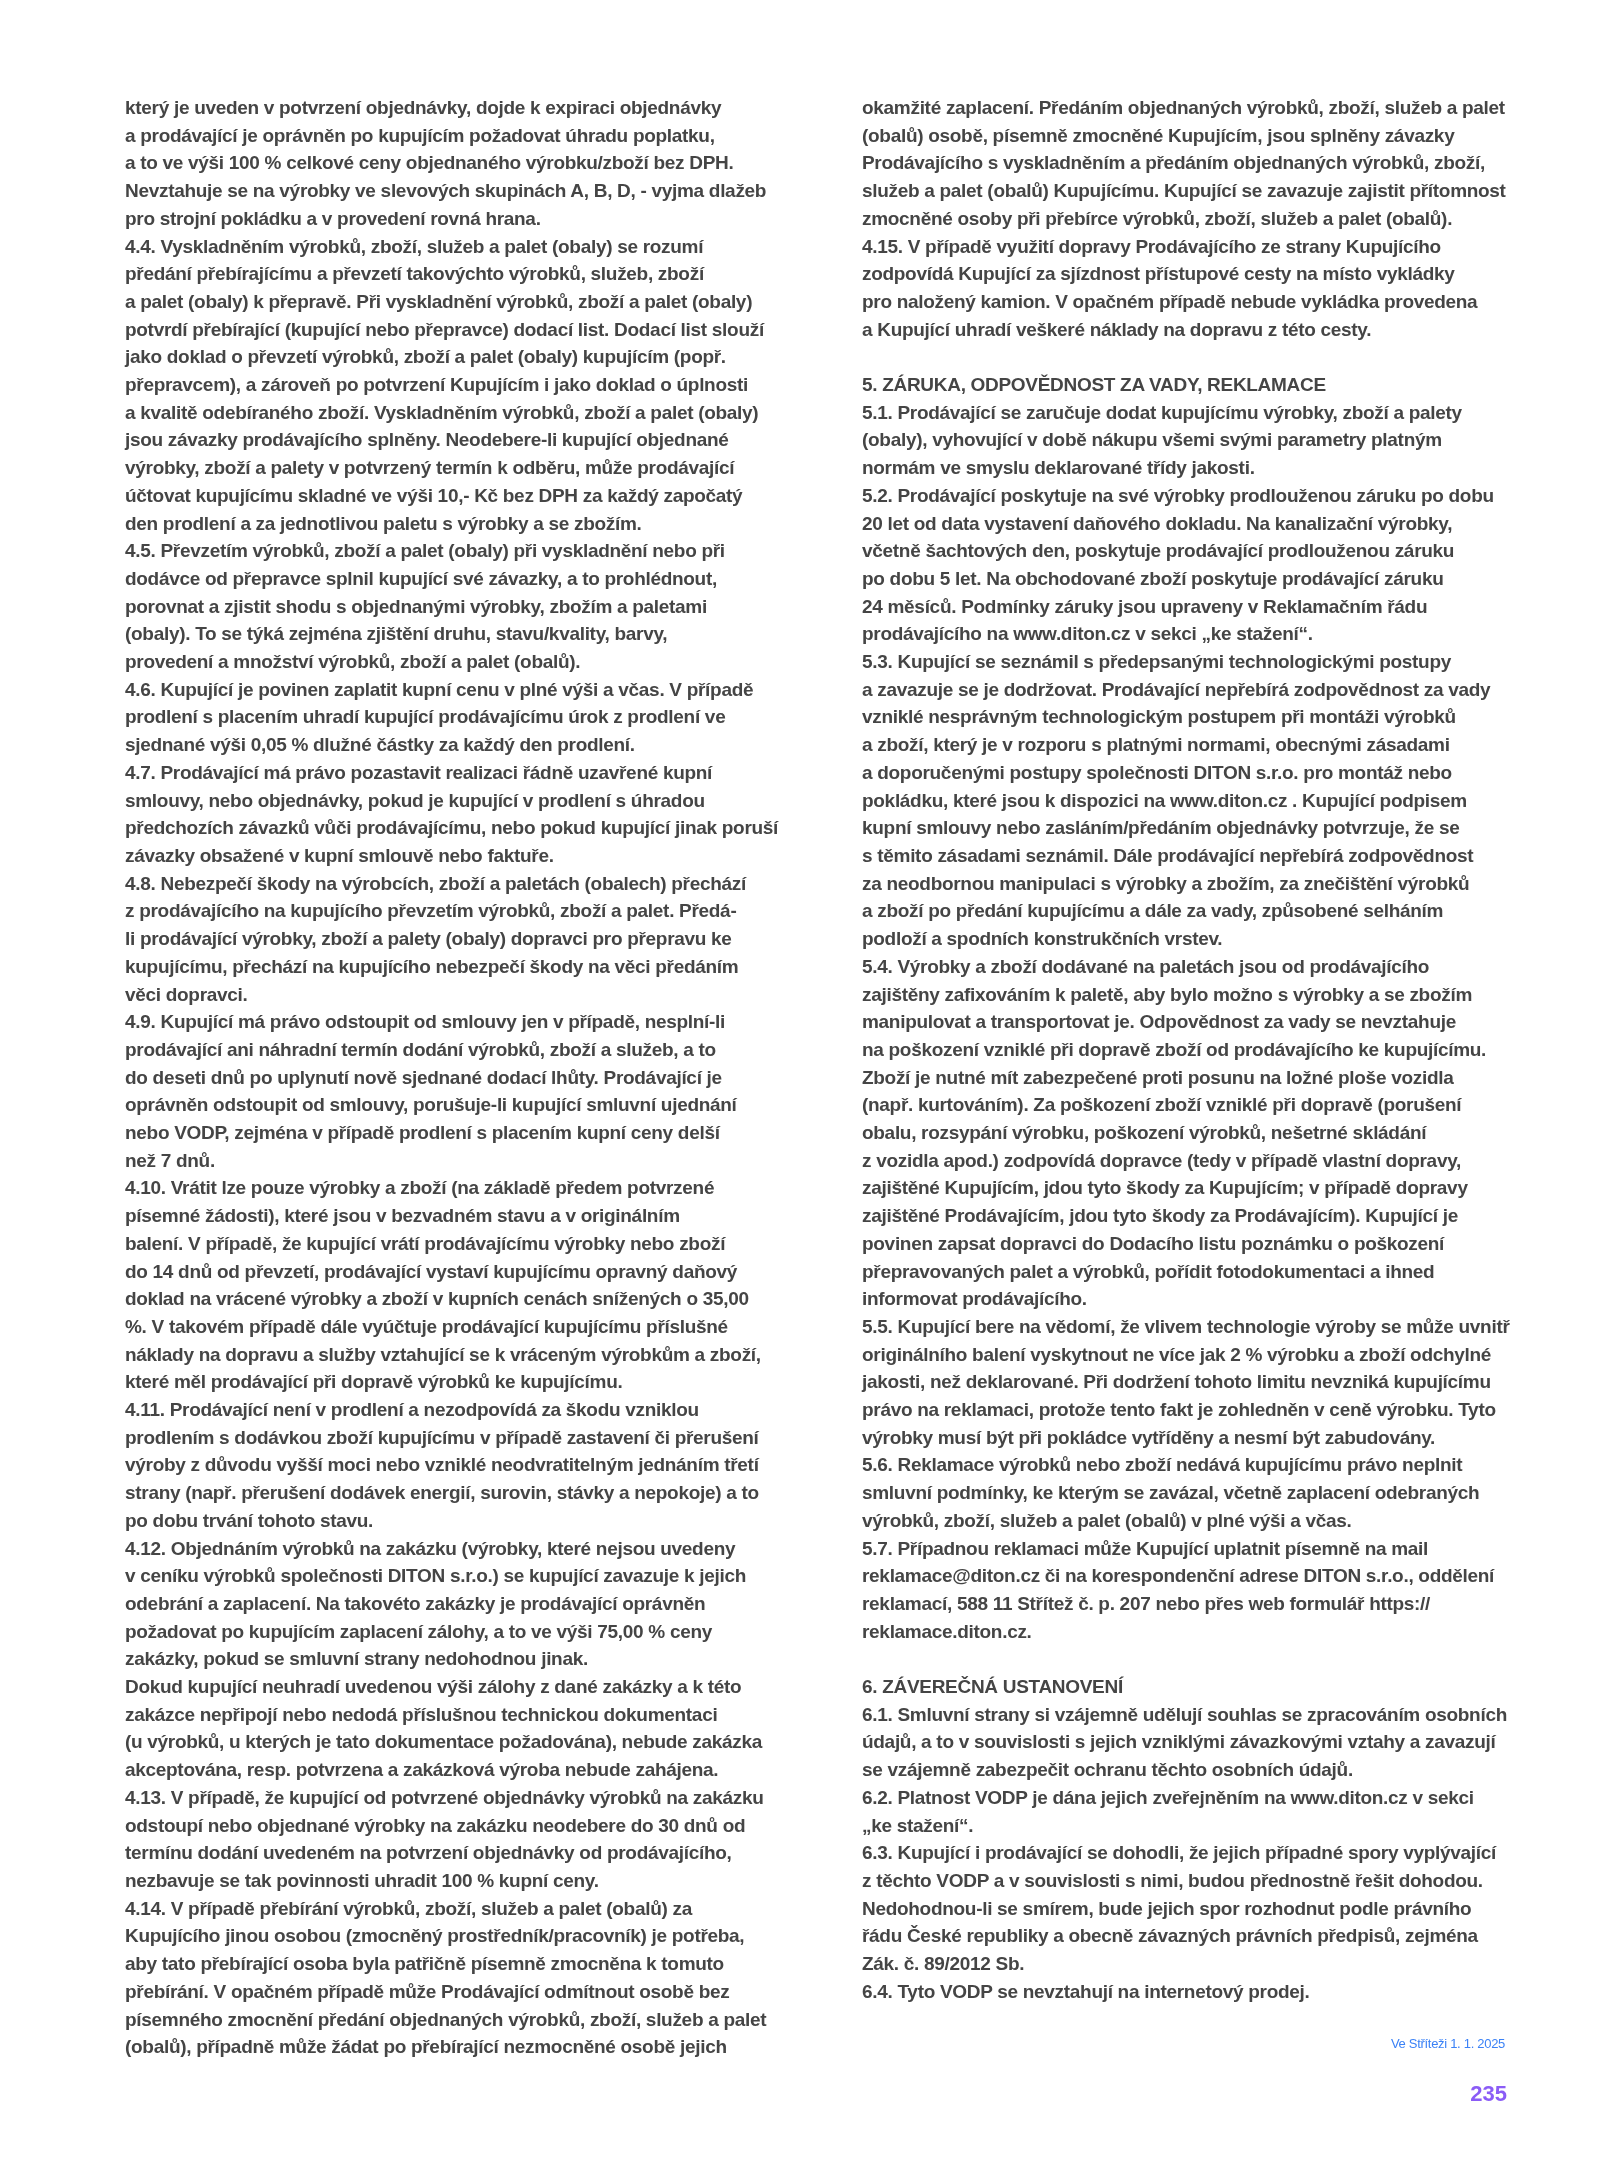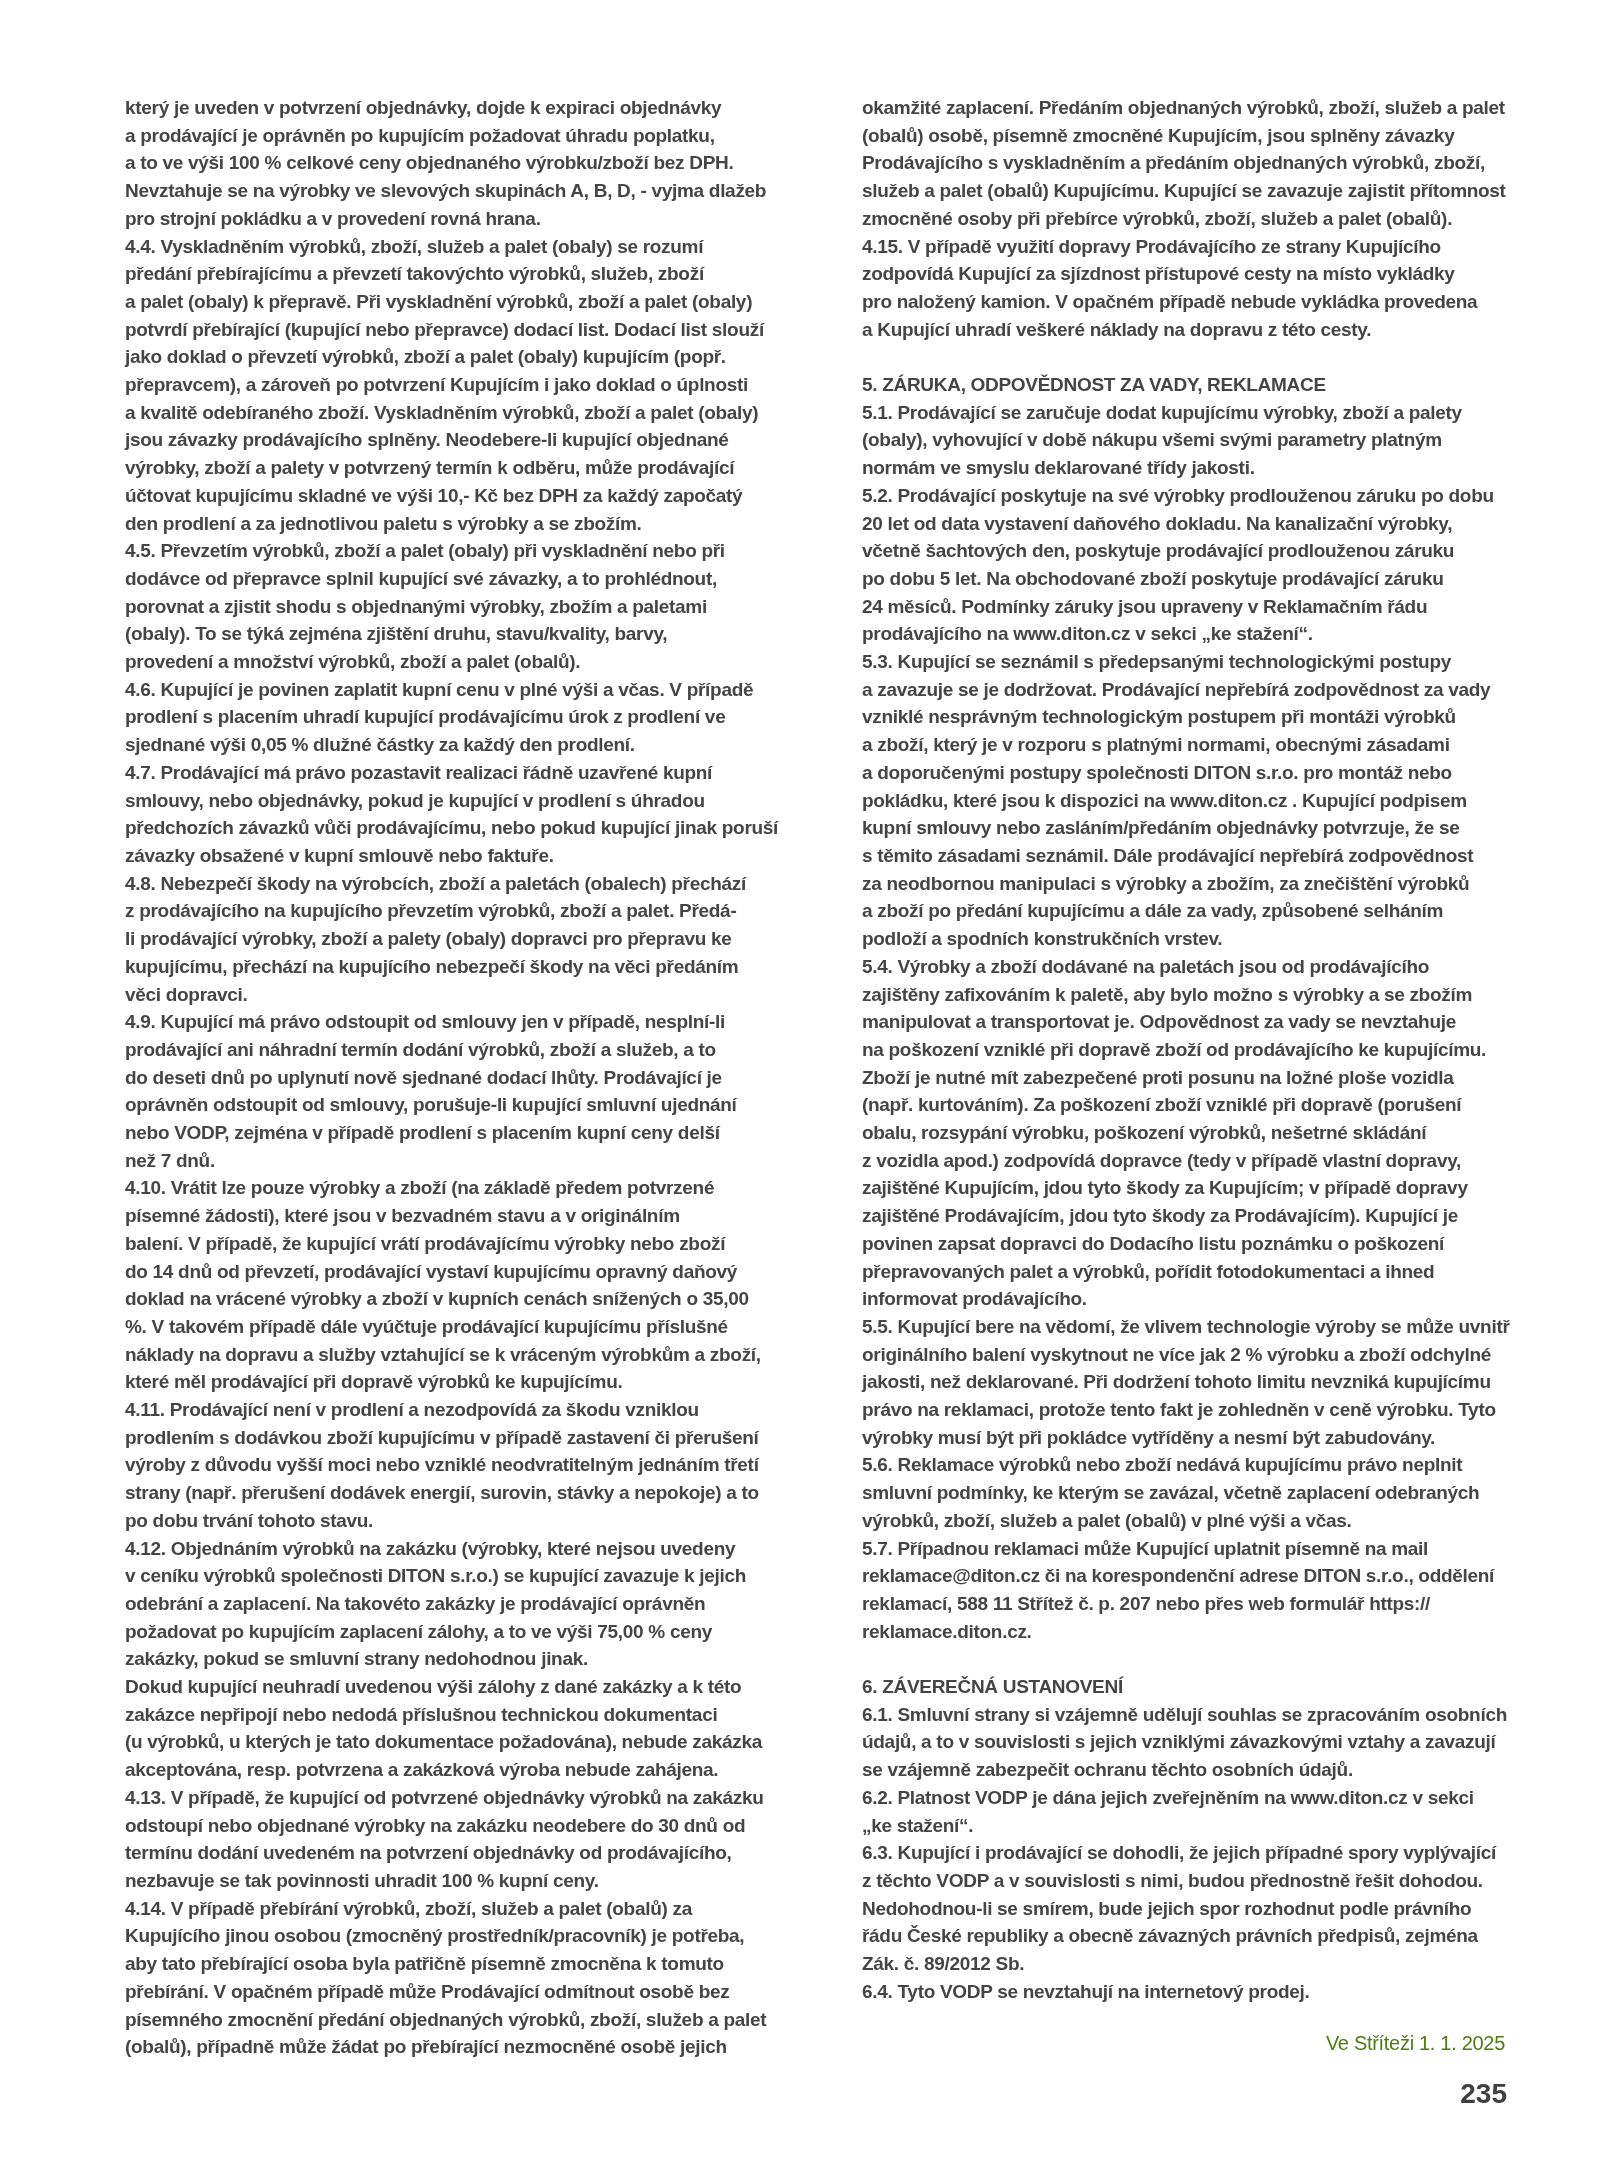--- a/index.html
+++ b/index.html
@@ -38,35 +38,35 @@
   .col-right {
     left: 862px;
     width: 652px;
   }
   .date-line {
     position: absolute;
     left: 853px;
     width: 652px;
     top: 2030px;
     text-align: right;
-    font-size: 20px;
+    font-size: 13px;
     line-height: 27.7px;
     letter-spacing: -0.3px;
     font-stretch: condensed;
-    color: #4d7c0f;
+    color: #3b82f6;
     white-space: pre;
   }
   .page-number {
     position: absolute;
     right: 94px;
     top: 2080px;
-    font-size: 28px;
+    font-size: 22px;
     line-height: 28px;
     font-weight: 700;
-    color: #404040;
+    color: #8b5cf6;
     letter-spacing: 0;
   }
 </style>
 </head>
 <body>
 
 <div class="page">
   <div class="col col-left">který je uveden v potvrzení objednávky, dojde k expiraci objednávky
 a prodávající je oprávněn po kupujícím požadovat úhradu poplatku,
 a to ve výši 100 % celkové ceny objednaného výrobku/zboží bez DPH.

